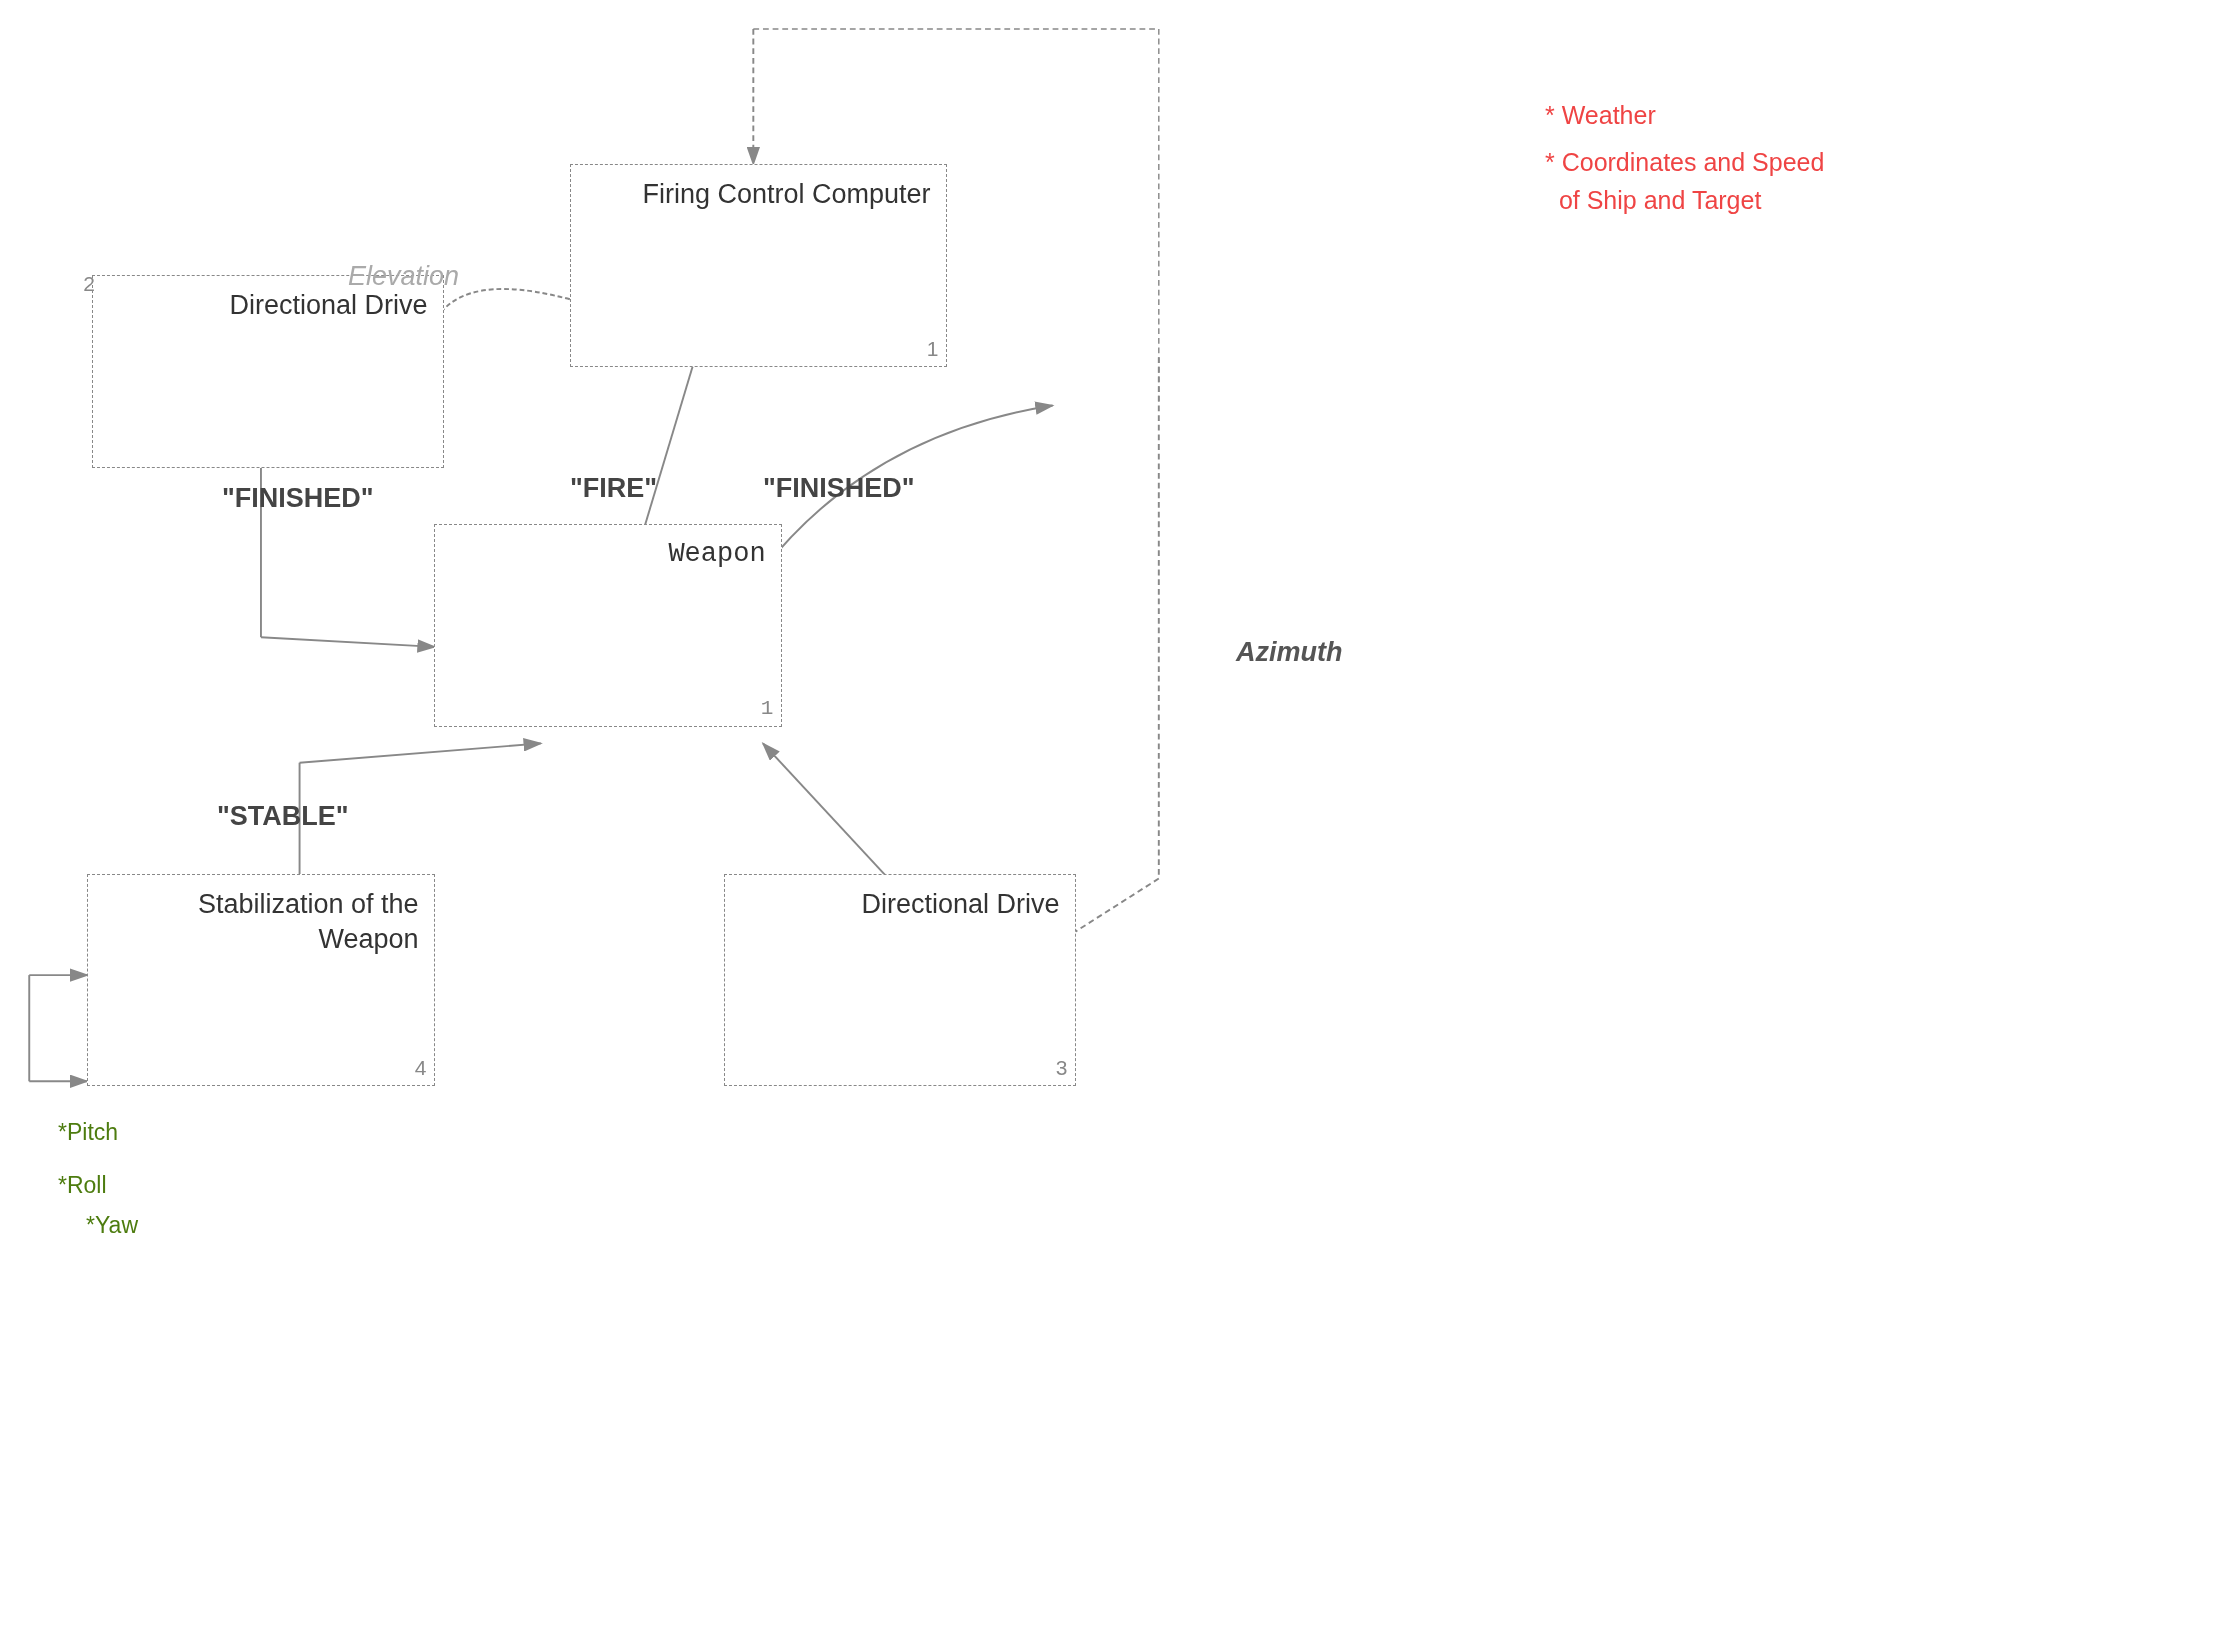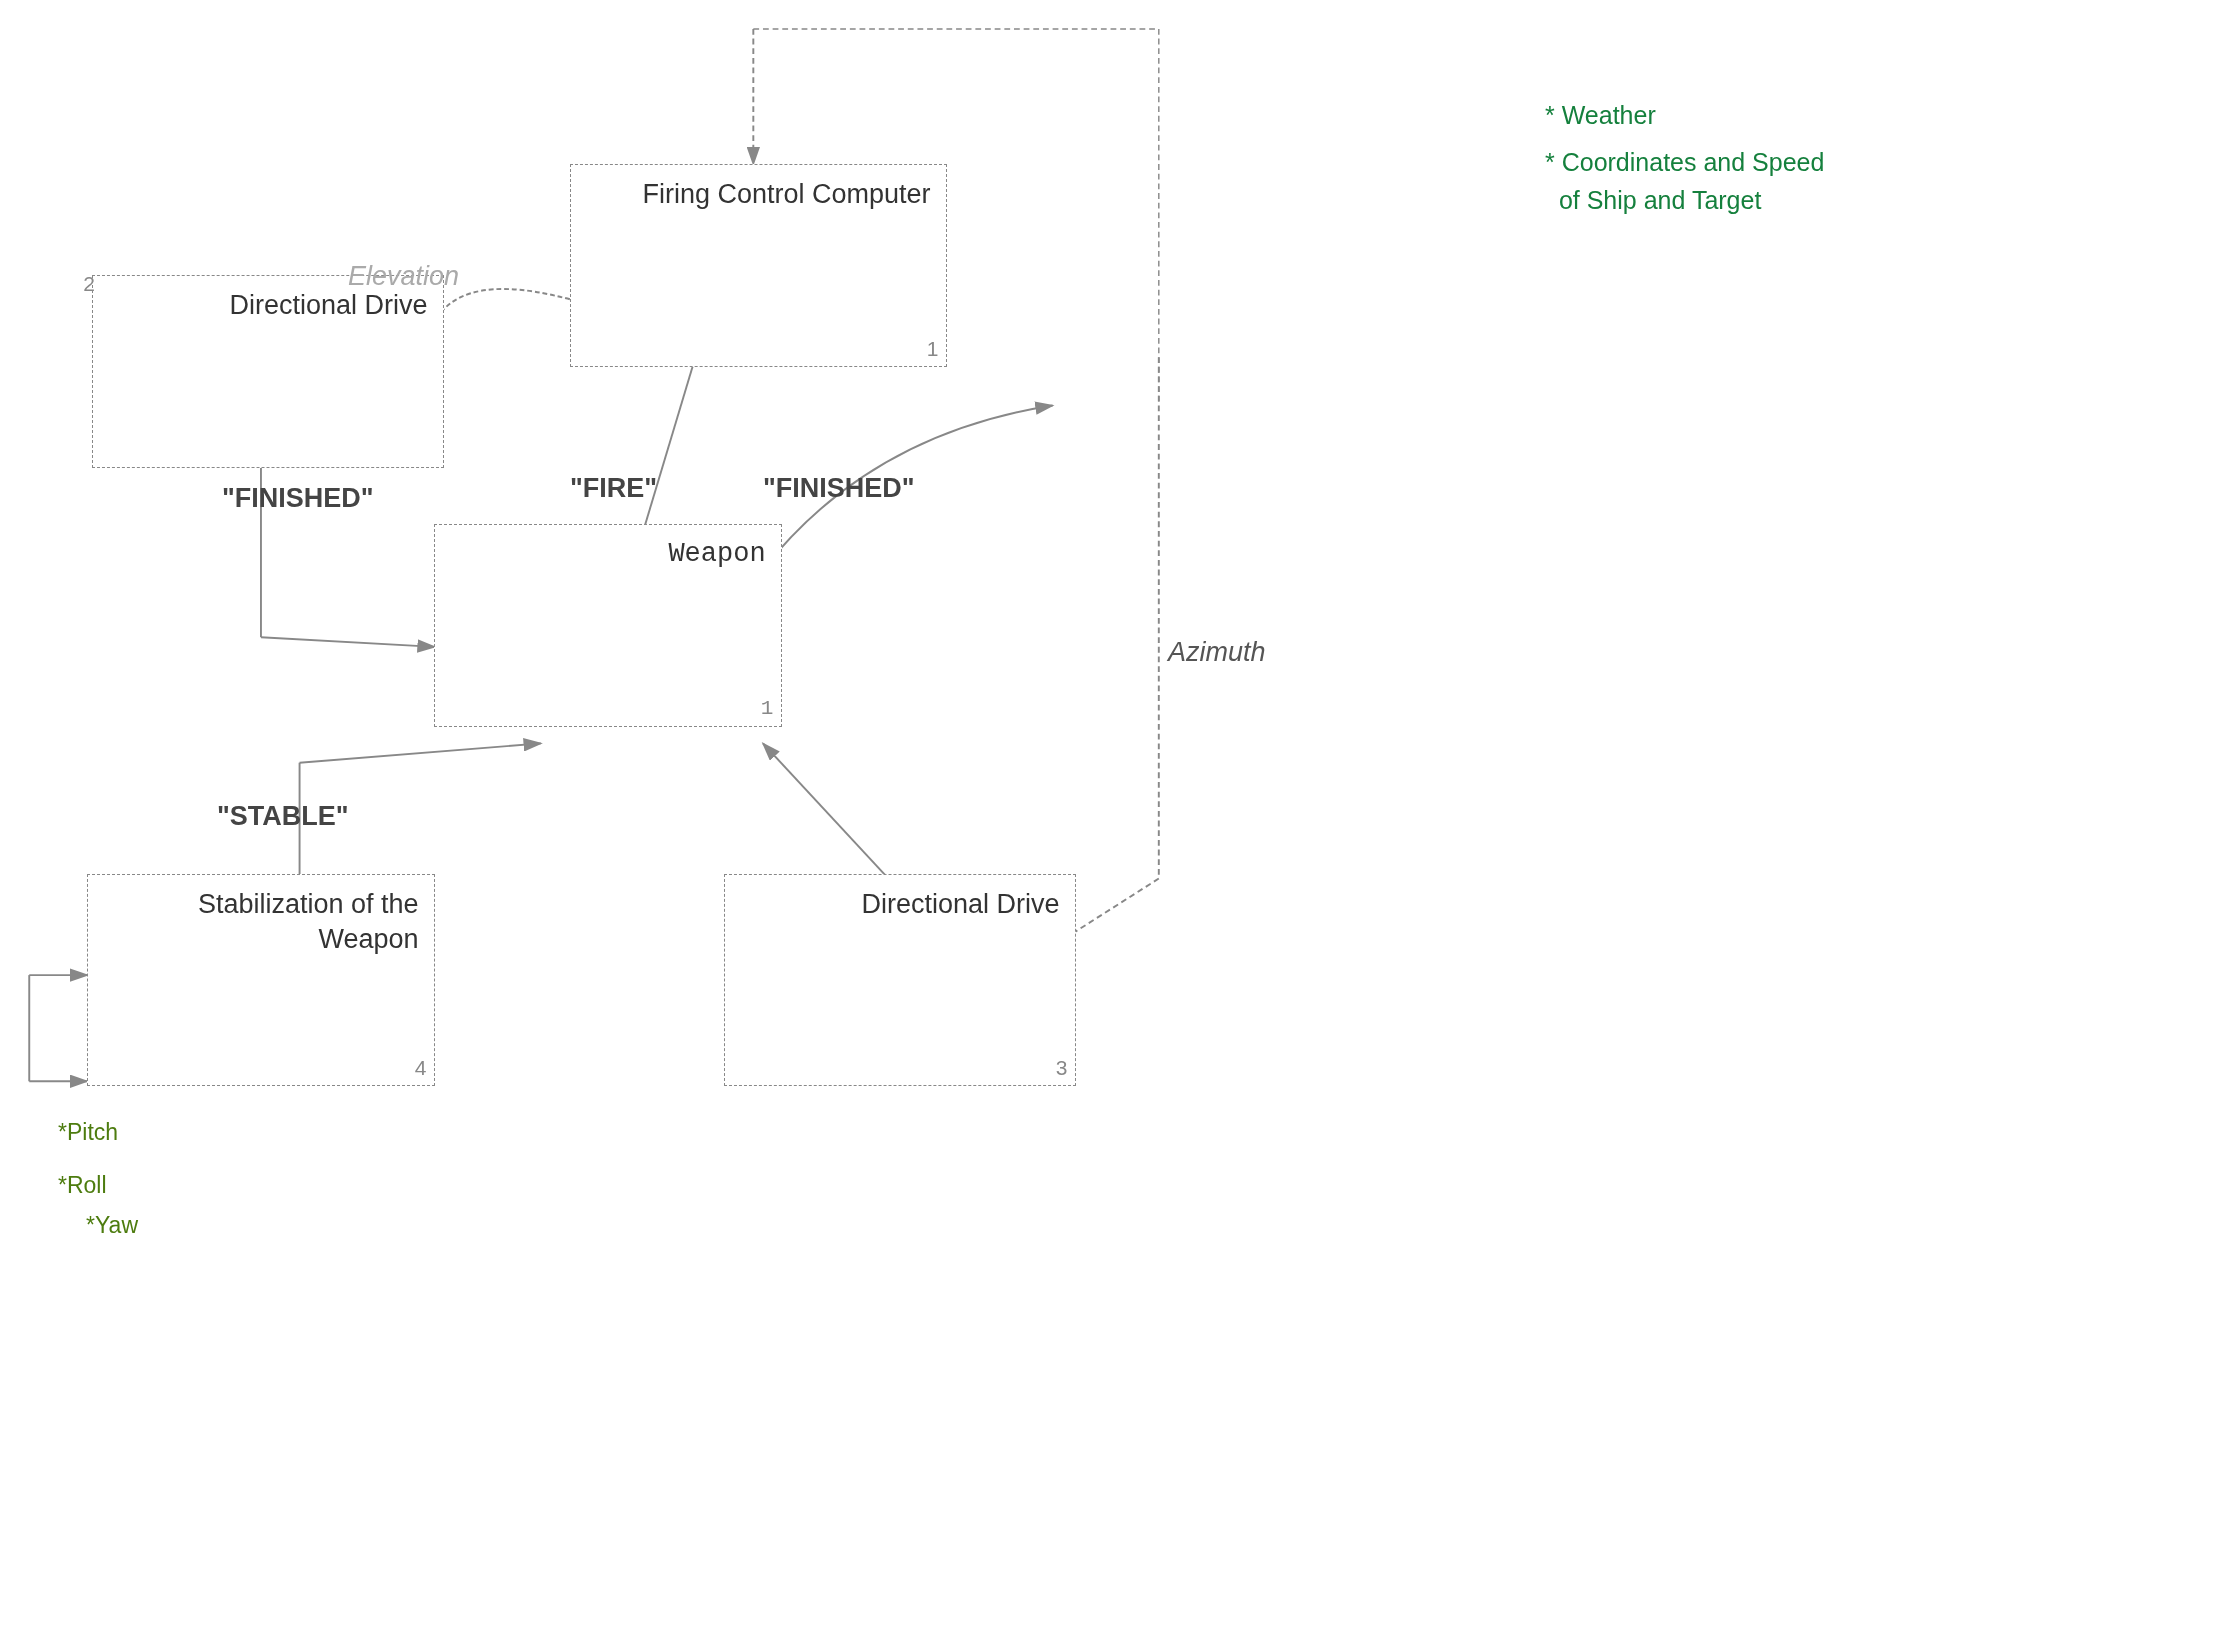--- a/index.html
+++ b/index.html
@@ -41,21 +41,21 @@
       font-weight: bold;
     }
     .corner-num {
       position: absolute;
       font-size: 21px;
       color: #888;
     }
     .info-text {
       position: absolute;
       font-size: 25px;
-      color: #15803d;
+      color: #ef4444;
       line-height: 1.5;
     }
     svg.arrows {
       position: absolute;
       top: 0; left: 0;
       width: 2223px;
       height: 1648px;
       pointer-events: none;
     }
   </style>
@@ -141,21 +141,21 @@
   </div>
 
   <div class="signal-label" style="left:763px; top:473px; font-size:27px;">
     <span>"FINISHED"</span>
   </div>
 
   <div class="signal-label" style="left:217px; top:801px; font-size:27px;">
     <span>"STABLE"</span>
   </div>
 
-  <div class="label-text" style="left:1168px; top:637px; font-size:27px;">
+  <div class="label-text" style="left:1236px; top:637px; font-size:27px;font-weight:bold;">
     <span>Azimuth</span>
   </div>
 
   <div class="info-text" style="left:1545px; top:97px; font-size:25px;">
     <div>* Weather</div>
     <div style="margin-top:9.7px;">* Coordinates and Speed<br>&nbsp;&nbsp;of Ship and Target</div>
   </div>
 
   <div class="info-text" style="left:58px; top:1115px; font-size:23px; color:#4d7c0f;">
     <div>*Pitch</div>

